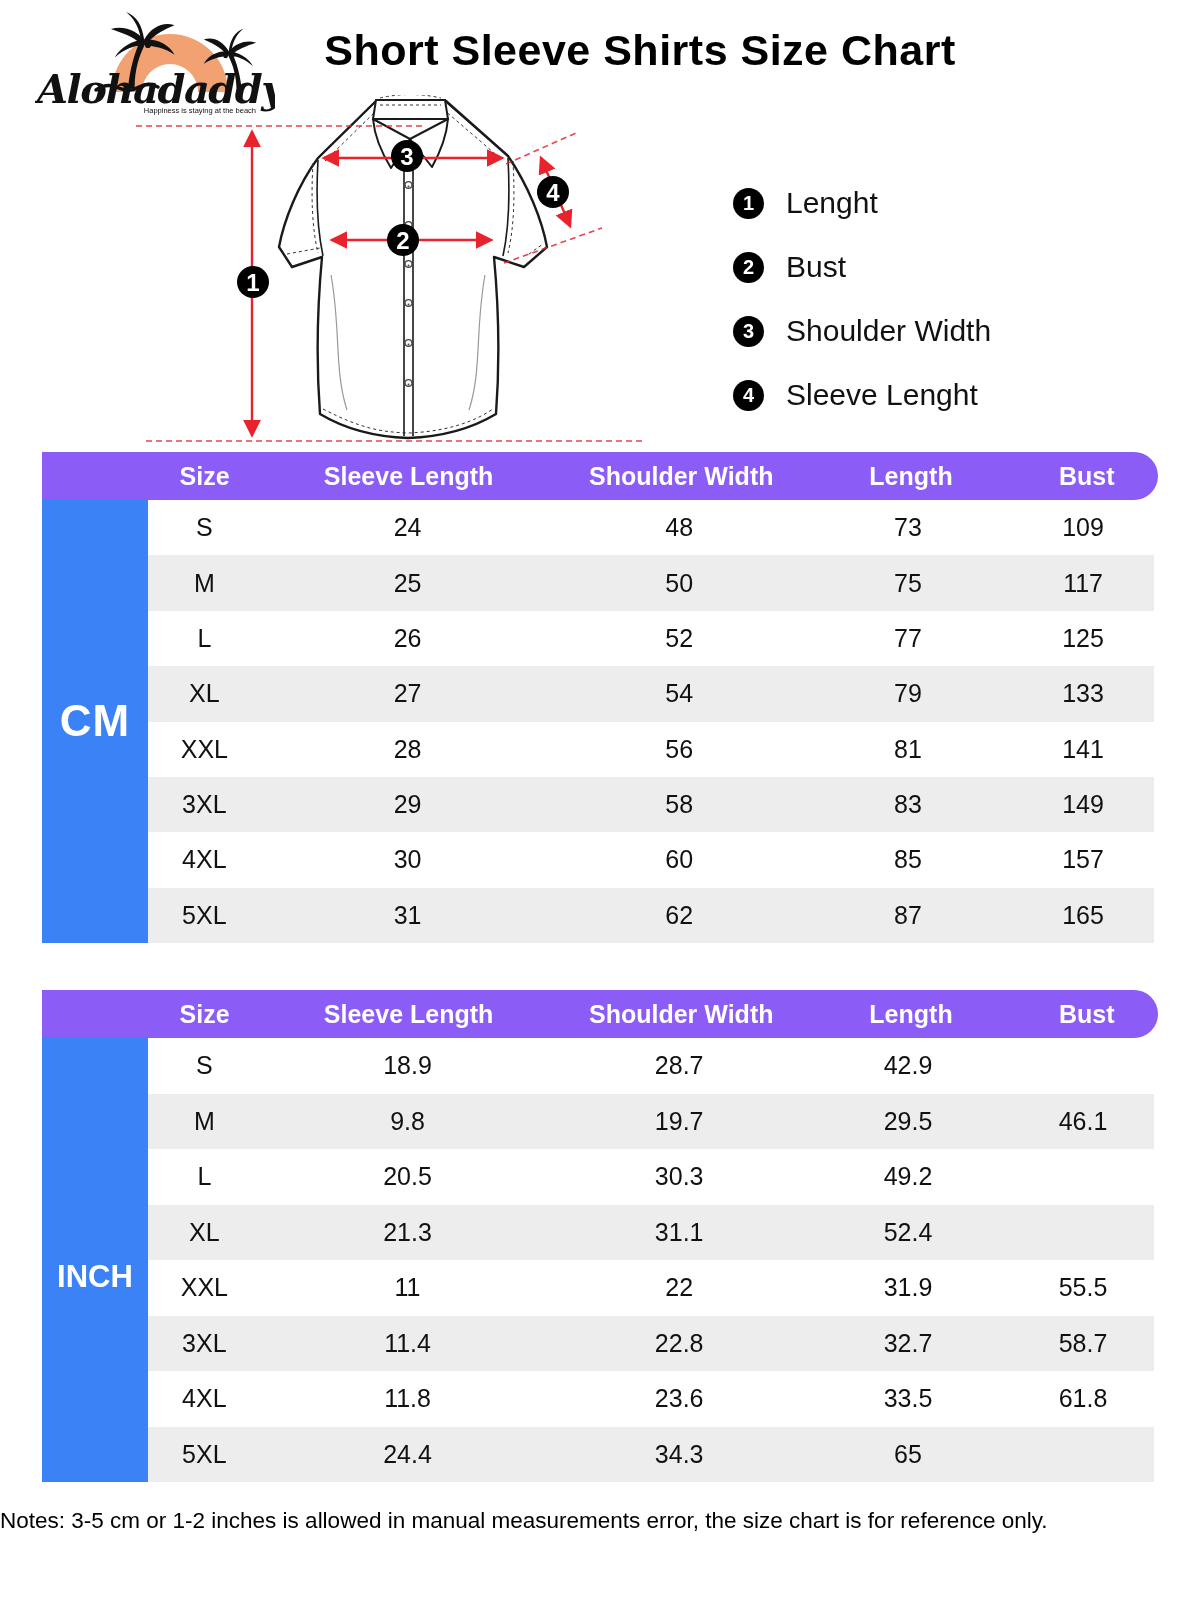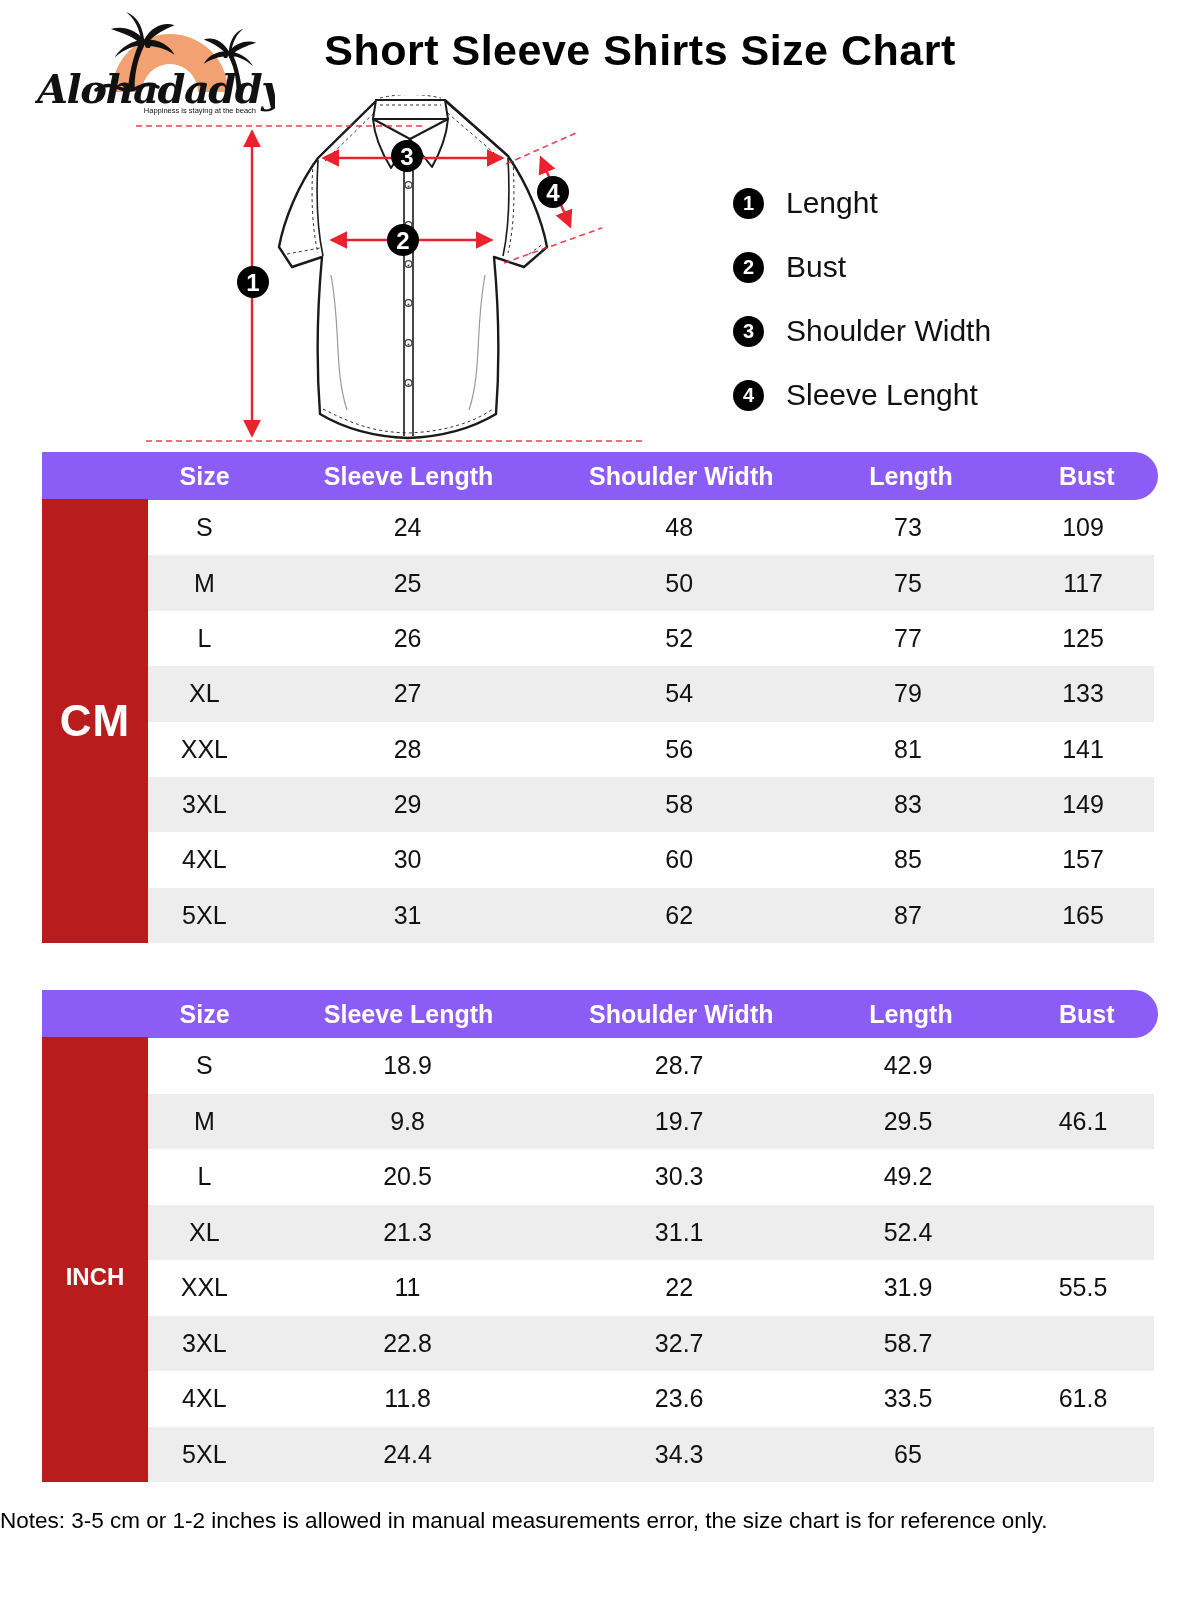--- a/index.html
+++ b/index.html
@@ -22,24 +22,24 @@
          flex:0 0 31px;}
 
   
   .size-table{position:absolute;left:42px;width:1116px;}
   #table-cm{top:452px;height:491px;}
   #table-inch{top:990px;height:492px;}
   .cols{display:grid;grid-template-columns:11.2% 29.2% 24.8% 20.7% 14.1%;}
   .thead{position:absolute;left:0;top:0;width:1116px;height:48px;background:#8b5cf6;
          border-radius:0 26px 26px 0;box-sizing:border-box;padding-left:106px;
          align-items:center;color:#fff;font-weight:bold;font-size:25px;text-align:center;}
-  .tside{position:absolute;left:0;top:47px;bottom:0;width:106px;background:#b91c1c;color:#fff;
+  .tside{position:absolute;left:0;top:47px;bottom:0;width:106px;background:#3b82f6;color:#fff;
          display:flex;align-items:center;justify-content:center;font-weight:bold;}
   .unit-cm{font-size:44px;letter-spacing:1px;}
-  .unit-inch{font-size:24px;letter-spacing:0;margin-top:34px;}
+  .unit-inch{font-size:31px;letter-spacing:0;margin-top:34px;}
   .tbody{position:absolute;left:106px;top:48px;right:4px;bottom:0;display:flex;flex-direction:column;}
   .trow{flex:1;align-items:center;text-align:center;font-size:25px;color:#111;background:#fff;}
   .trow.alt{background:#EDEDED;}
 
   
   #notes{position:absolute;left:0;right:0;top:1508px;text-align:left;font-size:22.5px;}
 </style>
 </head>
 <body>
 
@@ -289,20 +289,21 @@
         </div>
         <div class="trow cols">
           <div>XXL</div>
           <div>11</div>
           <div>22</div>
           <div>31.9</div>
           <div>55.5</div>
         </div>
         <div class="trow cols alt">
           <div>3XL</div>
+          <div>11.4</div>
           <div>22.8</div>
           <div>32.7</div>
           <div>58.7</div>
         </div>
         <div class="trow cols">
           <div>4XL</div>
           <div>11.8</div>
           <div>23.6</div>
           <div>33.5</div>
           <div>61.8</div>

